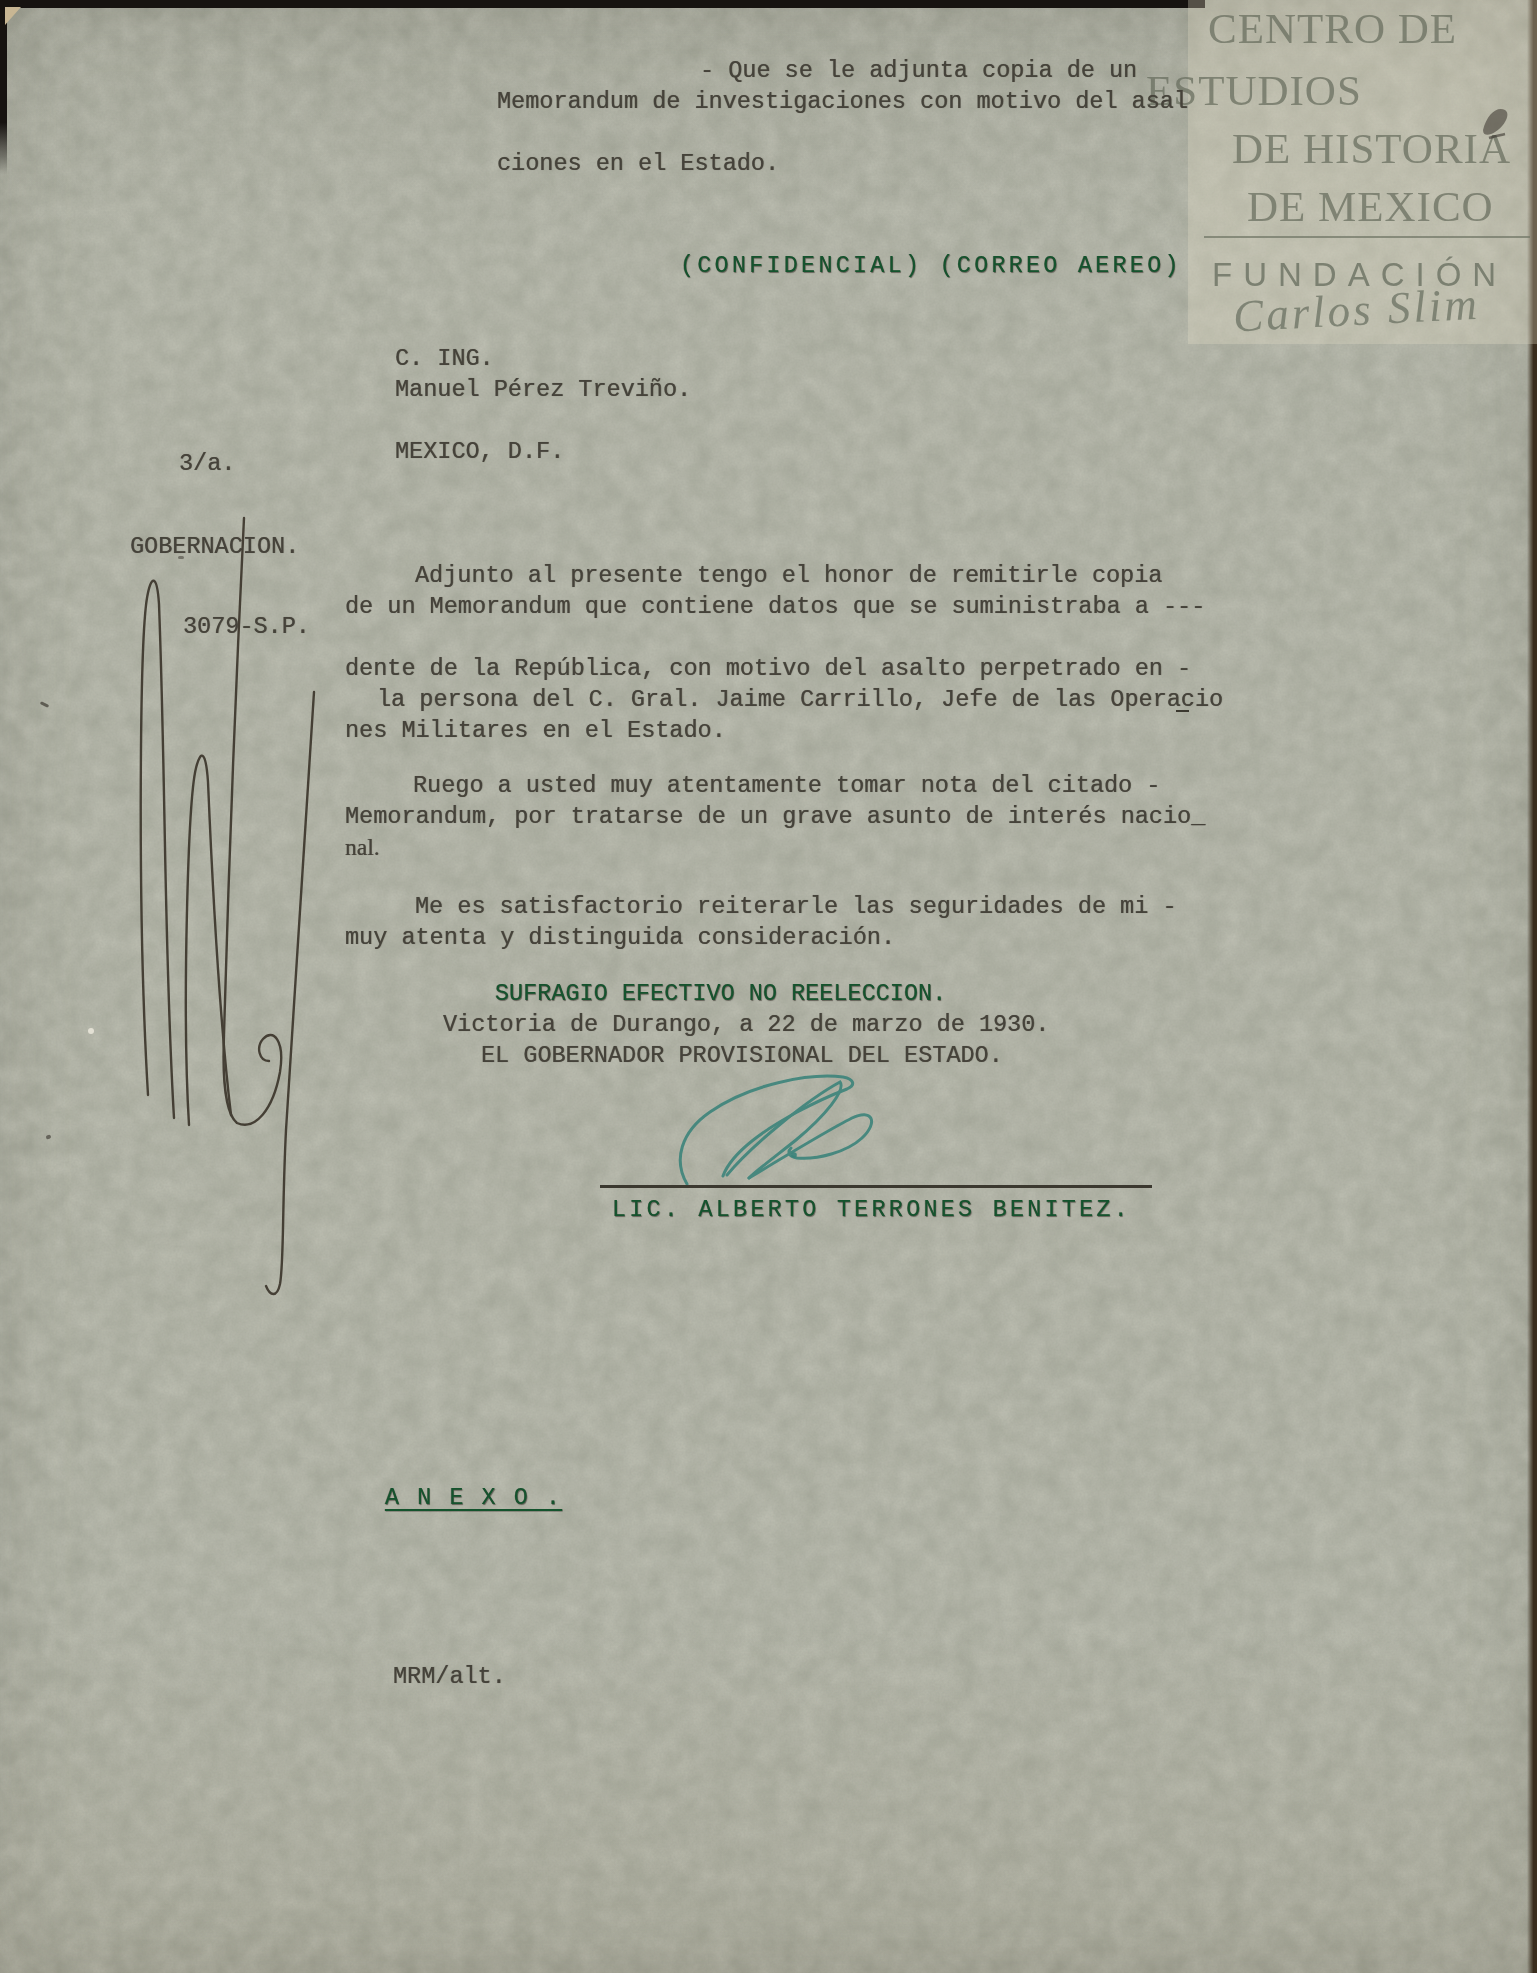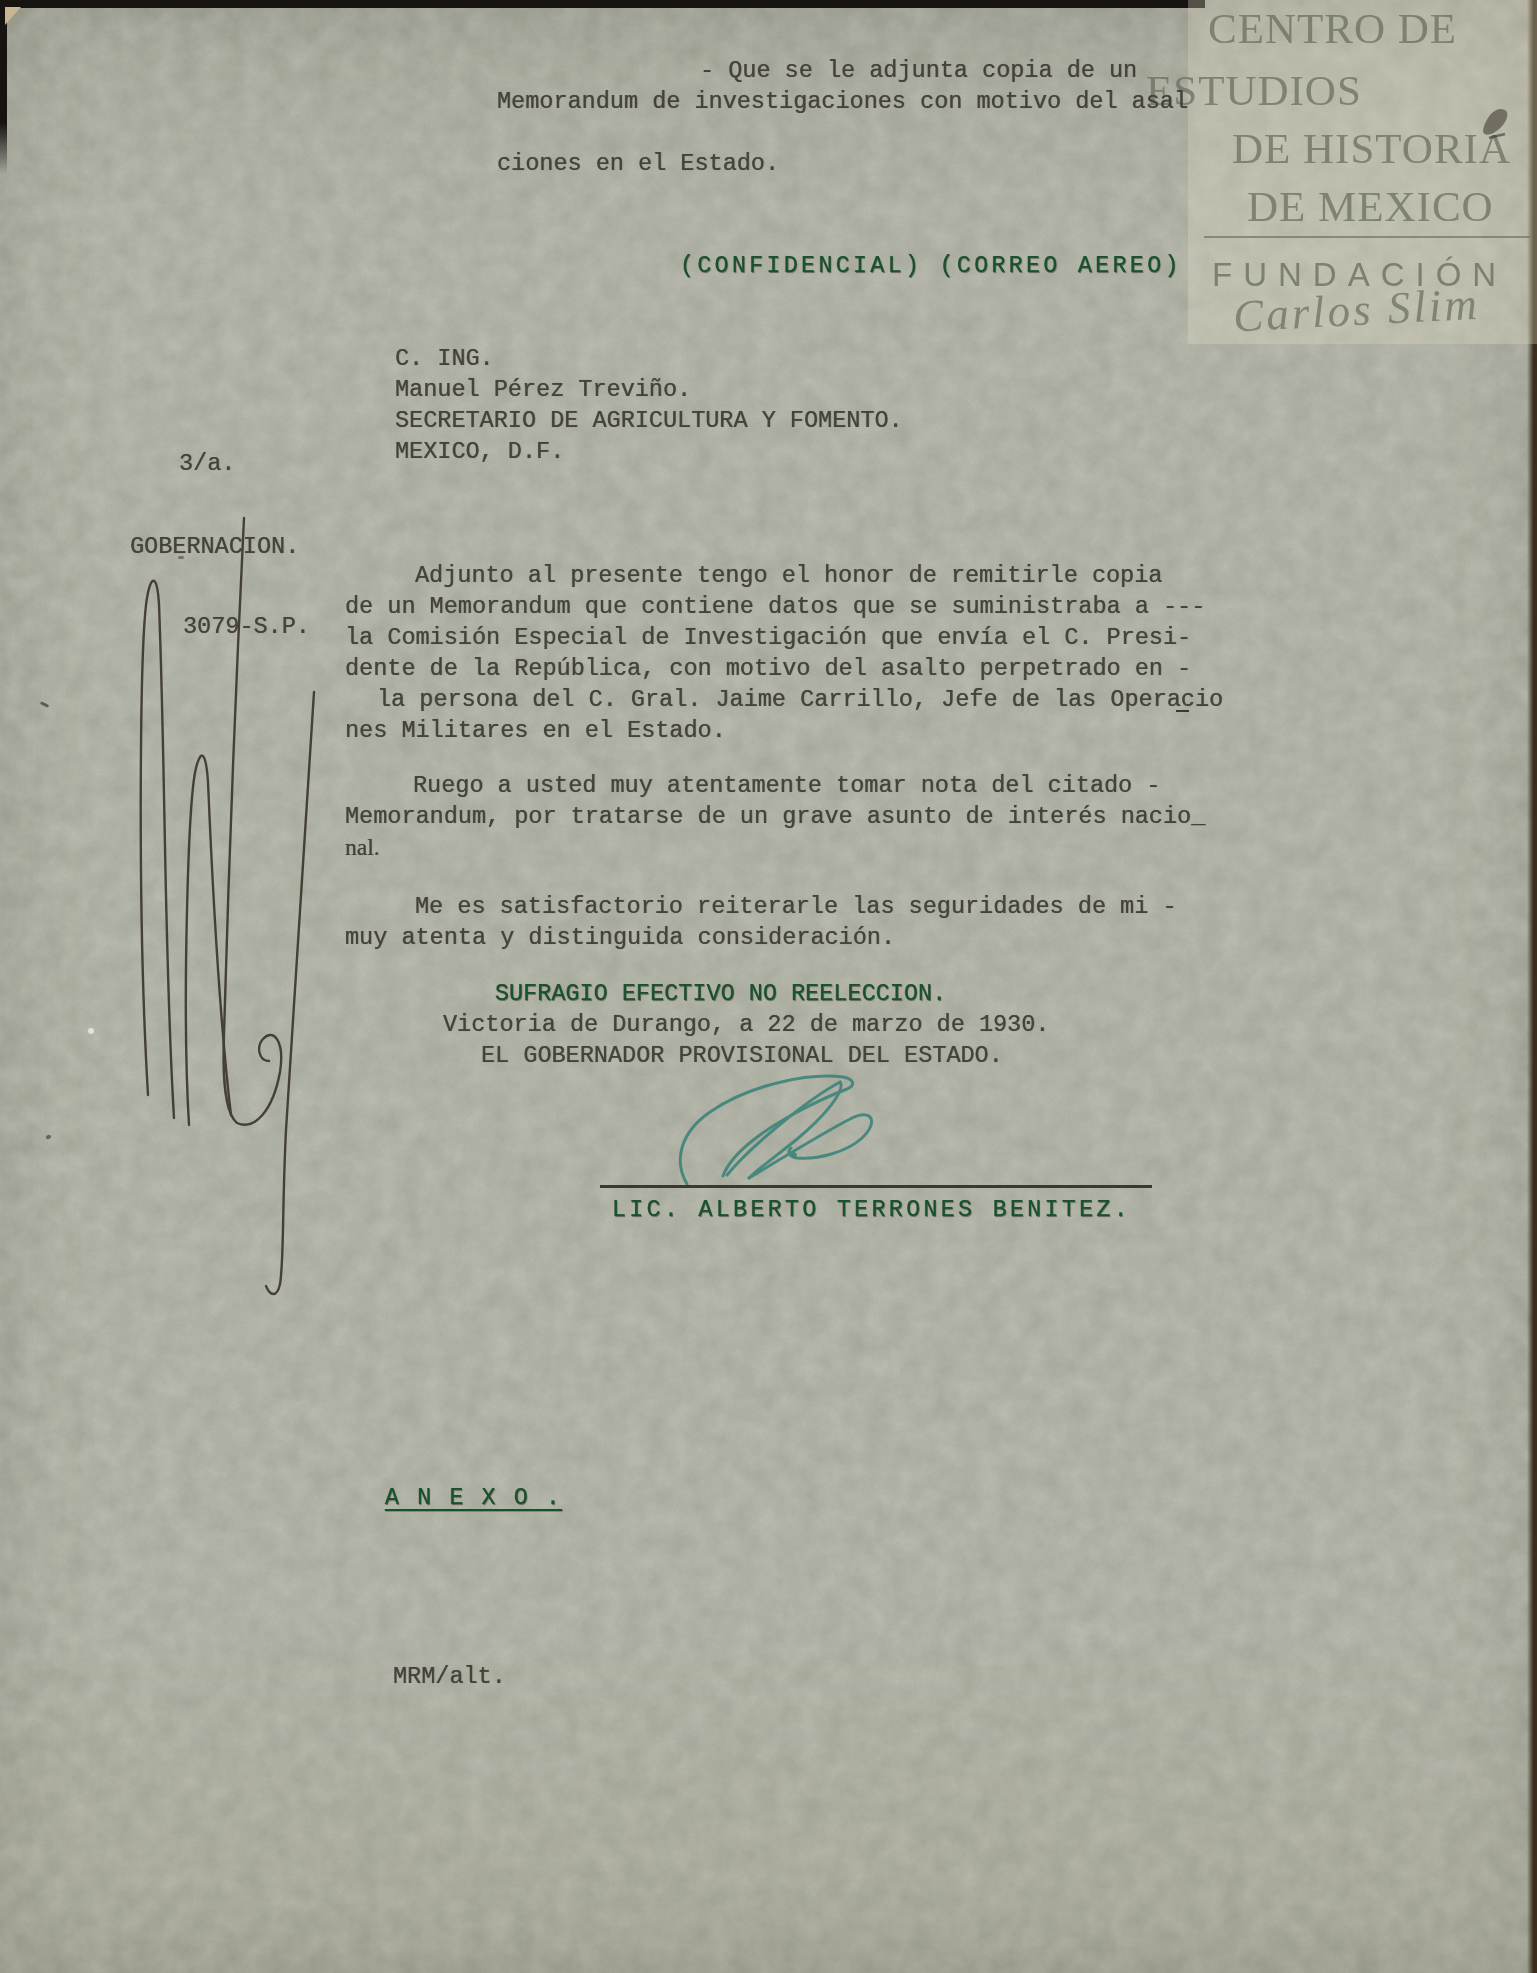--- a/index.html
+++ b/index.html
@@ -72,30 +72,28 @@
   <div class="wm wm-owner" style="left:1233px;top:284px;">Carlos Slim</div>
 
   <div class="t" style="left:700px;top:57px;">- Que se le adjunta copia de un</div>
   <div class="t" style="left:497px;top:88px;">Memorandum de investigaciones con motivo del asal</div>
   <div class="t" style="left:497px;top:150px;">ciones en el Estado.</div>
 
   <div class="t strong lswide" style="left:680px;top:252px;">(CONFIDENCIAL) (CORREO AEREO)</div>
 
   <div class="t" style="left:395px;top:345px;">C. ING.</div>
   <div class="t" style="left:395px;top:376px;">Manuel Pérez Treviño.</div>
-  <div class="t" style="left:395px;top:407px;">SECRETARIO DE AGRICULTURA Y FOMENTO.</div>
   <div class="t" style="left:395px;top:438px;">MEXICO, D.F.</div>
 
   <div class="t" style="left:150px;top:450px;margin-left:29px;">3/a.</div>
   <div class="t" style="left:130px;top:533px;">GOBERNACION.</div>
   <div class="t" style="left:183px;top:613px;">3079-S.P.</div>
 
   <div class="t" style="left:415px;top:562px;">Adjunto al presente tengo el honor de remitirle copia</div>
   <div class="t" style="left:345px;top:593px;">de un Memorandum que contiene datos que se suministraba a ---</div>
-  <div class="t" style="left:345px;top:624px;">la Comisión Especial de Investigación que envía el C. Presi-</div>
   <div class="t" style="left:345px;top:655px;">dente de la República, con motivo del asalto perpetrado en -</div>
   <div class="t" style="left:345px;top:686px;margin-left:32px;">la persona del C. Gral. Jaime Carrillo, Jefe de las Operacio</div>
   <div class="rule" style="left:1176px;top:710px;width:13px;height:2px;"></div>
   <div class="t" style="left:345px;top:717px;">nes Militares en el Estado.</div>
 
   <div class="t" style="left:413px;top:772px;">Ruego a usted muy atentamente tomar nota del citado -</div>
   <div class="t" style="left:345px;top:803px;">Memorandum, por tratarse de un grave asunto de interés nacio_</div>
   <div class="t" style="left:345px;top:834px;font-family:Liberation Serif, serif;">nal.</div>
 
   <div class="t" style="left:415px;top:893px;">Me es satisfactorio reiterarle las seguridades de mi -</div>

